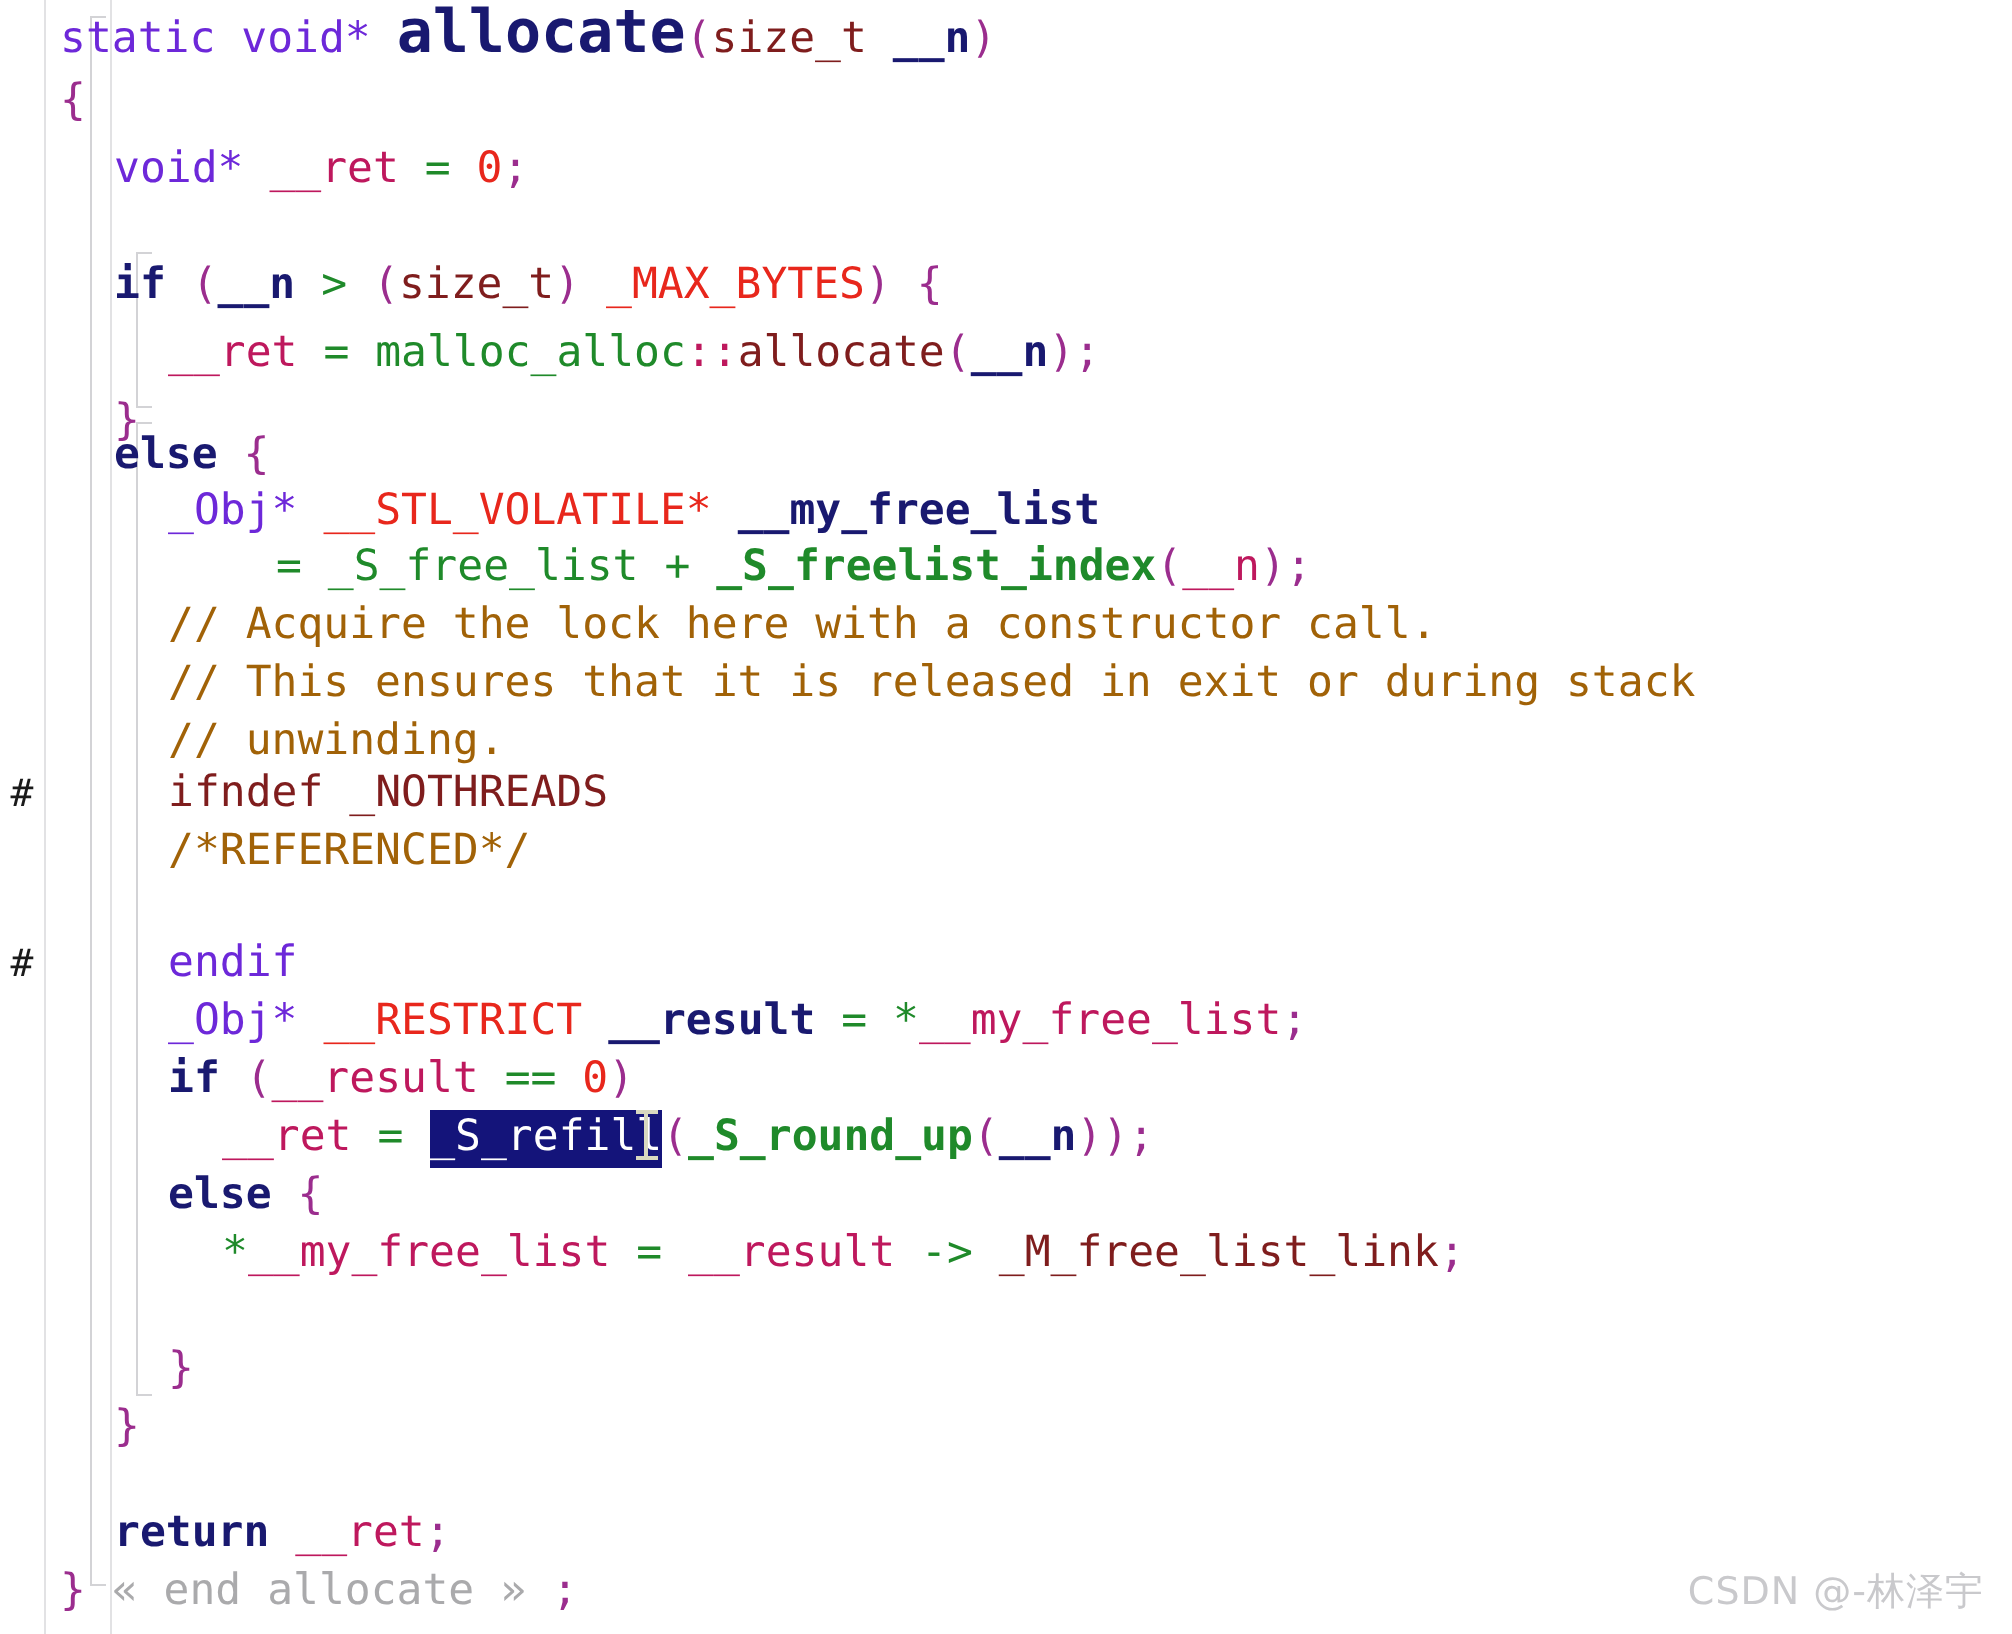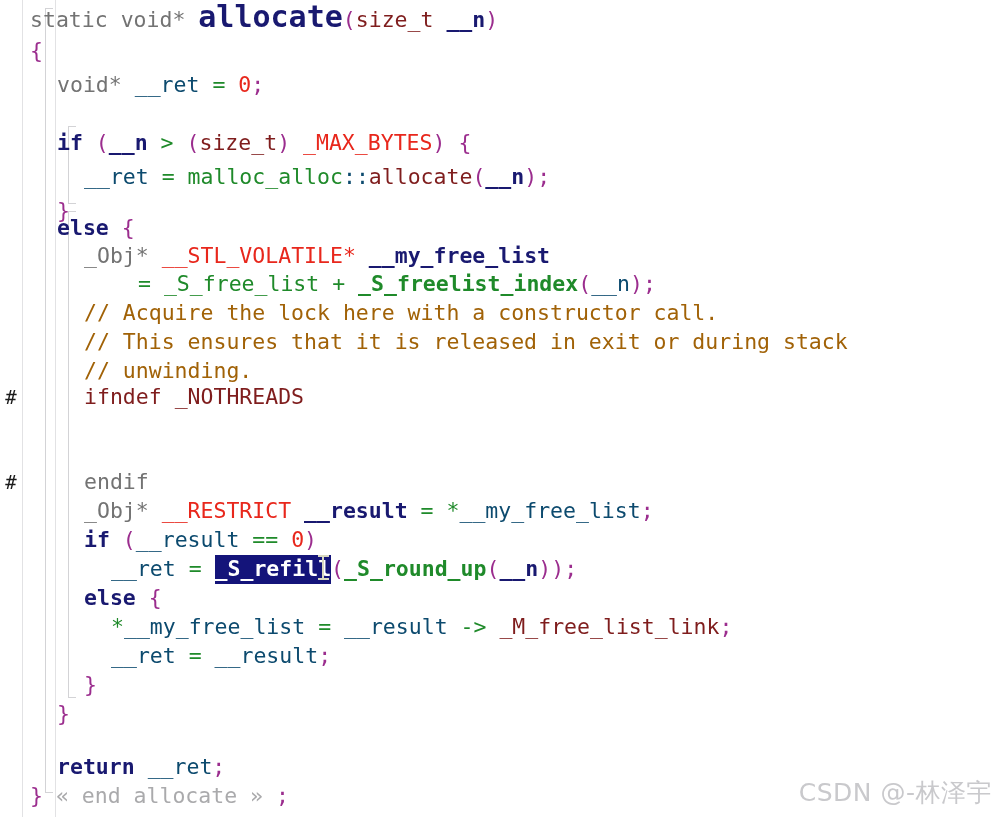--- a/index.html
+++ b/index.html
@@ -58,38 +58,38 @@
     height: 34px;
     line-height: 34px;
     white-space: pre;
     font-size: 21.5px;
     font-family: "DejaVu Sans Mono", "Liberation Mono", monospace;
     letter-spacing: 0px;
   }
 
   
   .t-kw      { color: #191970; font-weight: bold; }   
-  .t-type    { color: #737373; margin-top: 40px; }                      
+  .t-type    { color: #6d28d9; margin-top: 40px; }                      
   .t-green   { color: #1f8a2a; }
   .t-greenb  { color: #1f8a2a; font-weight: bold; }
   .t-plain   { color: #7f1d1d; }
   .t-punct   { color: #9b2d8e; }                      
   .t-macro   { color: #e8271c; }                      
   .t-num     { color: #e8271c; }
   .t-navy    { color: #191970; font-weight: bold; }   
-  .t-teal    { color: #0c4a6e; }                      
+  .t-teal    { color: #be185d; }                      
   .t-comment { color: #a16207; }
   .t-fold    { color: #aaaaac; }
   .t-fn      { color: #191970; font-weight: bold; font-size: 30px; }
 
   
   .sel {
     background: #14147a;
     color: #ffffff;
-    font-weight: bold;
+    font-weight: normal;
     padding: 1px 0 3px 0;
     margin-top: 45px;
   }
 
   
   .ibeam {
     position: absolute;
     width: 11px;
     height: 25px;
     pointer-events: none;
@@ -127,21 +127,21 @@
     height: 1px;
     background: #d3d3d6;
   }
 
   
   #watermark {
     position: absolute;
     right: 14px;
     bottom: 8px;
     font-family: "DejaVu Sans", "Liberation Sans", sans-serif;
-    font-size: 25px;
+    font-size: 19px;
     color: #c9c9cc;
     letter-spacing: 0.5px;
     user-select: none;
   }
 </style>
 </head>
 <body>
 
 <div id="editor">
 
@@ -176,41 +176,41 @@
     <div class="line" style="top:267px; left:138px;"><span class="t-green">=</span><span class="t-plain"> </span><span class="t-green">_S_free_list</span><span class="t-plain"> </span><span class="t-green">+</span><span class="t-plain"> </span><span class="t-greenb">_S_freelist_index</span><span class="t-punct">(</span><span class="t-teal">__n</span><span class="t-punct">)</span><span class="t-punct">;</span></div>
 
     <div class="line t-comment" style="top:296px; left:84px;">// Acquire the lock here with a constructor call.</div>
 
     <div class="line t-comment" style="top:325px; left:84px;">// This ensures that it is released in exit or during stack</div>
 
     <div class="line t-comment" style="top:354px; left:84px;">// unwinding.</div>
 
     <div class="line" style="top:380px; left:84px;"><span class="t-plain">ifndef</span><span class="t-plain"> </span><span class="t-plain">_NOTHREADS</span></div>
 
+    <div class="line t-comment" style="top:409px; left:84px;">/*REFERENCED*/</div>
 
 
     <div class="line" style="top:465px; left:84px;text-align:center;"><span class="t-type">endif</span></div>
 
     <div class="line" style="top:494px; left:84px;"><span class="t-type">_Obj</span><span class="t-type">*</span><span class="t-plain"> </span><span class="t-macro">__RESTRICT</span><span class="t-plain"> </span><span class="t-navy">__result</span><span class="t-plain"> </span><span class="t-green">=</span><span class="t-plain"> </span><span class="t-green">*</span><span class="t-teal">__my_free_list</span><span class="t-punct">;</span></div>
 
     <div class="line" style="top:523px; left:84px;"><span class="t-kw">if</span><span class="t-plain"> </span><span class="t-punct">(</span><span class="t-teal">__result</span><span class="t-plain"> </span><span class="t-green">==</span><span class="t-plain"> </span><span class="t-num">0</span><span class="t-punct">)</span></div>
 
     <div class="line" style="top:552px; left:111px;"><span class="t-teal">__ret</span><span class="t-plain"> </span><span class="t-green">=</span><span class="t-plain"> </span><span class="sel">_S_refill</span><span class="t-punct">(</span><span class="t-greenb">_S_round_up</span><span class="t-punct">(</span><span class="t-navy">__n</span><span class="t-punct">)</span><span class="t-punct">)</span><span class="t-punct">;</span></div>
 
     <div class="ibeam" style="left:318px; top:555px;">
       <i class="top"></i>
         <i class="stem"></i>
         <i class="bot"></i>
     </div>
 
     <div class="line" style="top:581px; left:84px;"><span class="t-kw">else</span><span class="t-plain"> </span><span class="t-punct">{</span></div>
 
     <div class="line" style="top:610px; left:111px;"><span class="t-green">*</span><span class="t-teal">__my_free_list</span><span class="t-plain"> </span><span class="t-green">=</span><span class="t-plain"> </span><span class="t-teal">__result</span><span class="t-plain"> </span><span class="t-green">-&gt;</span><span class="t-plain"> </span><span class="t-plain">_M_free_list_link</span><span class="t-punct">;</span></div>
 
-    <div class="line" style="top:639px; left:111px;"><span class="t-teal">__ret</span><span class="t-plain"> </span><span class="t-green">=</span><span class="t-plain"> </span><span class="t-teal">__result</span><span class="t-punct">;</span></div>
 
     <div class="line" style="top:668px; left:84px;"><span class="t-punct">}</span></div>
 
     <div class="line" style="top:697px; left:57px;"><span class="t-punct">}</span></div>
 
     <div class="line" style="top:750px; left:57px;"><span class="t-kw">return</span><span class="t-plain"> </span><span class="t-teal">__ret</span><span class="t-punct">;</span></div>
 
     <div class="line" style="top:779px; left:30px;"><span class="t-punct">}</span><span class="t-plain"> </span><span class="t-fold">« end allocate »</span><span class="t-plain"> </span><span class="t-punct">;</span></div>
 
   </div>

